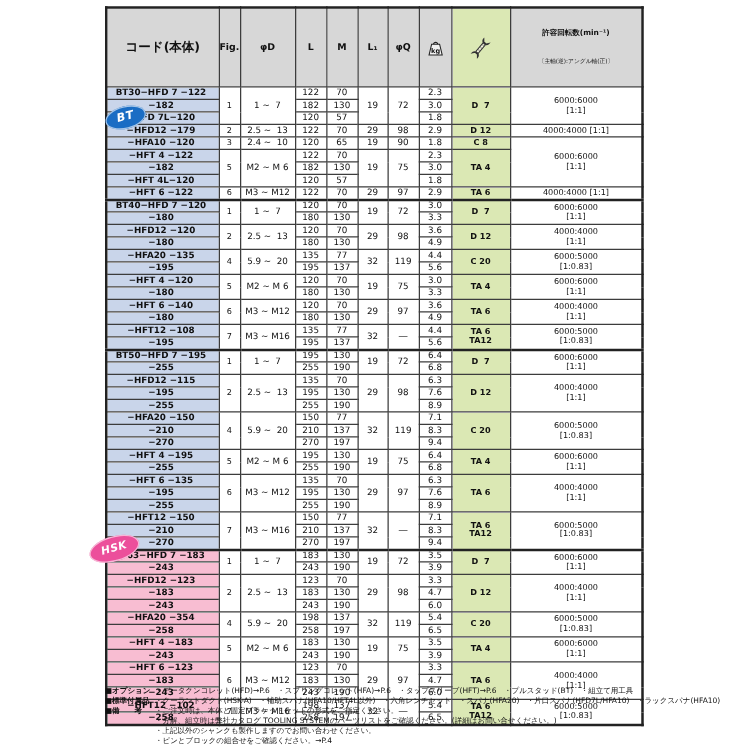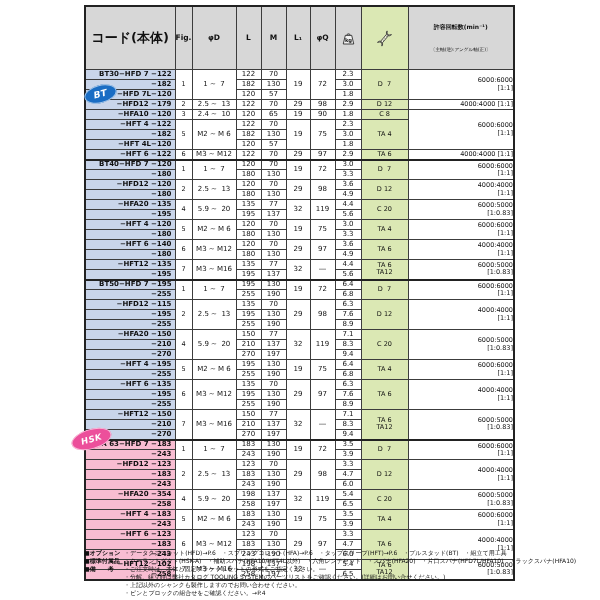--- a/index.html
+++ b/index.html
@@ -2,28 +2,28 @@
 <html><head>
 <meta charset="utf-8">
 <style>
   * { margin:0; padding:0; box-sizing:border-box; }
   html,body { width:600px; height:600px; }
   body { position:relative; background:#ffffff; font-family:"DejaVu Sans","Liberation Sans",sans-serif; color:#111; overflow:hidden; }
 
   table.spec { position:absolute; left:84px; top:5px; width:429px; border-collapse:collapse; table-layout:fixed; border:2px solid #222; }
   .spec th, .spec td { border:1px solid #3c3c3c; font-size:7px; line-height:1.12; text-align:center; vertical-align:middle; padding:0; overflow:hidden; white-space:pre-wrap; }
   .spec thead th { height:25px; background:#d7d7d7; font-size:7.5px; font-weight:bold; }
-  .spec thead th.h-code { font-size:13px; }
+  .spec thead th.h-code { font-size:10px; }
   .spec tbody tr { height:10px; }
-  .spec td.code { text-align:right; padding-right:3px; font-weight:bold; white-space:nowrap; font-size:7px;margin-top:24px; }
+  .spec td.code { padding-right:3px; font-weight:bold; white-space:nowrap; font-size:7px;margin-top:24px; }
   tr.bt td.code  { background:#c9d5ea; }
   tr.hsk td.code { background:#f8bdd2; }
-  .spec td.col-tool { background:#dbe8b4; font-size:6.5px; font-weight:normal; }
+  .spec td.col-tool { background:#dbe8b4; font-size:6.5px; font-weight:bold; }
   .spec th.h-tool   { background:#dbe8b4; }
-  .spec td.col-rpm  { font-size:6.5px;text-align:right; }
+  .spec td.col-rpm  { font-size:6.5px; }
   .spec td.col-fig  { font-size:6.5px; }
   tr.gsep td { border-top:2px solid #222; }
   .rpm-h1 { font-size:6px; font-weight:bold; }
   .rpm-h2 { font-size:4.6px; font-weight:normal; }
 
   .badge { position:absolute; display:flex; align-items:center; justify-content:center; border-radius:50%; color:#fff; font-weight:bold; font-style:italic; letter-spacing:0.5px; box-shadow:0 0 0 1px rgba(255,255,255,.6) inset; }
   .badge-bt  { left:84px; top:85px;  width:33px; height:18px; background:#1a6dc4; transform:rotate(-14deg); font-size:9px; }
   .badge-hsk { left:71px; top:429px; width:41px; height:20px; background:#ec4f9b; transform:rotate(-16deg); font-size:8.5px; }
 
   .footnotes { position:absolute; left:84px; top:549px; width:470px; font-size:6px; line-height:8px; }
@@ -261,21 +261,21 @@
         <td class="col-rpm" rowspan="2">4000:4000
 [1:1]</td>
       </tr>
       <tr class="bt">
         <td class="code">−180</td>
         <td class="col-L">180</td>
         <td class="col-M">130</td>
         <td class="col-kg">4.9</td>
       </tr>
       <tr class="bt">
-        <td class="code">−HFT12 −135</td>
+        <td class="code">−HFT12 −108</td>
         <td class="col-fig" rowspan="2">7</td>
         <td class="col-d" rowspan="2">M3 ~ M16</td>
         <td class="col-L">135</td>
         <td class="col-M">77</td>
         <td class="col-L1" rowspan="2">32</td>
         <td class="col-Q" rowspan="2">―</td>
         <td class="col-kg">4.4</td>
         <td class="col-tool" rowspan="2">TA 6
 TA12</td>
         <td class="col-rpm" rowspan="2">6000:5000

